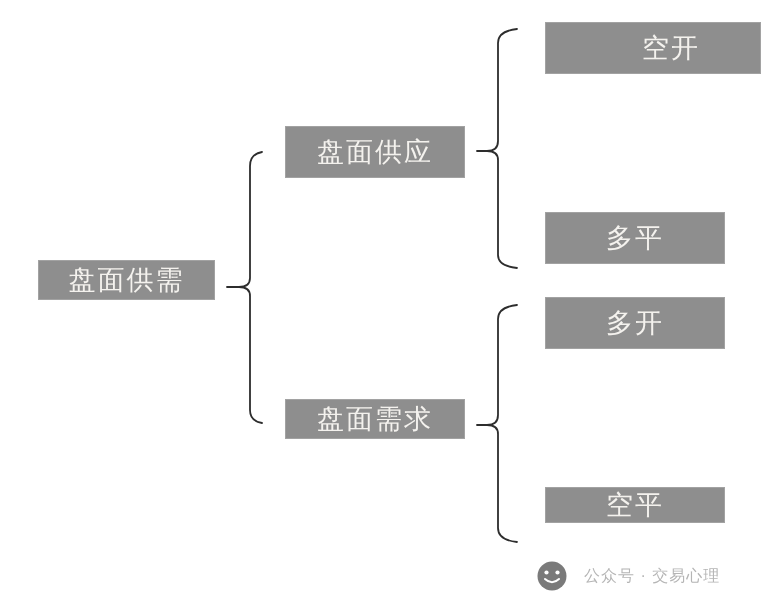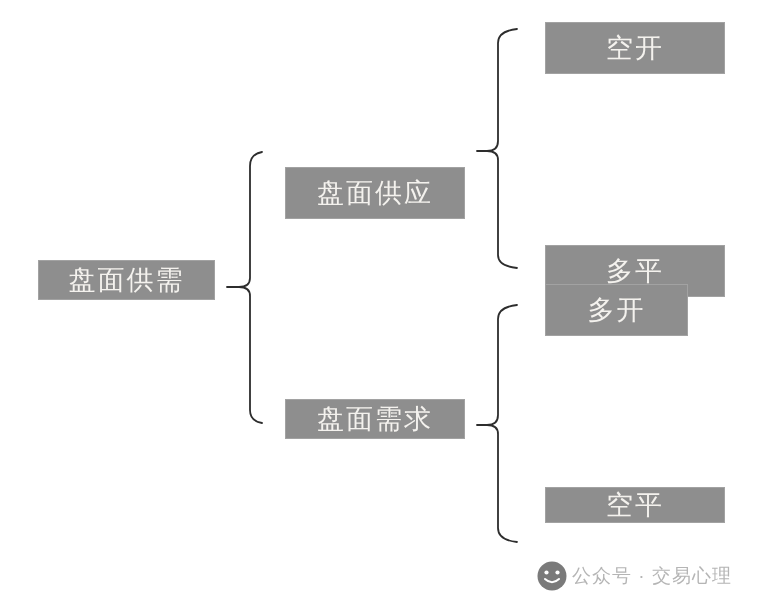--- a/index.html
+++ b/index.html
@@ -9,40 +9,40 @@
   }
   .connectors{position:absolute;left:0;top:0;width:771px;height:612px;z-index:1;}
   .connectors path{fill:none;stroke:var(--line,#2d2d2d);stroke-width:1.8;stroke-linecap:round;}
   .node{
     position:absolute;display:flex;align-items:center;justify-content:center;
     background:var(--node-fill,#8e8e8e);color:var(--node-text,#f4f2ee);
     font-size:27px;letter-spacing:2px;z-index:2;
     box-shadow:inset 0 0 0 1px rgba(255,255,255,0.18);
   }
   .node-root{left:38px;top:260px;width:177px;height:40px;}
-  .node-branch-0{left:285px;top:126px;width:180px;height:52px;margin-top:41px;}
+  .node-branch-0{left:285px;top:126px;width:180px;height:52px;}
   .node-branch-1{left:285px;top:399px;width:180px;height:40px;}
-  .node-leaf-00{left:545px;top:22px;width:180px;height:52px;}
-  .node-leaf-01{left:545px;top:212px;width:180px;height:52px;margin-top:33px;}
-  .node-leaf-10{left:545px;top:284px;width:143px;height:52px;}
+  .node-leaf-00{left:545px;top:22px;width:180px;height:52px;padding-left:36px;}
+  .node-leaf-01{left:545px;top:212px;width:180px;height:52px;}
+  .node-leaf-10{left:545px;top:297px;width:180px;height:52px;}
   .node-leaf-11{left:545px;top:487px;width:180px;height:36px;}
   .caption{
     position:absolute;left:183px;top:560px;z-index:4;
     color:var(--caption-text,#161616);font-size:33px;line-height:40px;
     white-space:nowrap;
   }
   .caption .fig-num{margin-right:30px;}
   .watermark{
     position:absolute;left:536px;top:560px;z-index:3;
     display:flex;align-items:center;white-space:nowrap;
   }
   .wm-icon{width:32px;height:32px;display:inline-block;}
   .wm-text{
-    margin-left:4px;font-family:"Liberation Sans","DejaVu Sans",sans-serif;
-    font-size:19px;line-height:32px;color:var(--watermark-text,#b5b5b5);
+    margin-left:16px;font-family:"Liberation Sans","DejaVu Sans",sans-serif;
+    font-size:16px;line-height:32px;color:var(--watermark-text,#b5b5b5);
     letter-spacing:1px;
   }
 </style>
 </head>
 <body>
 
 <div class="page">
 
   <svg class="connectors" viewBox="0 0 771 612" xmlns="http://www.w3.org/2000/svg">
 

